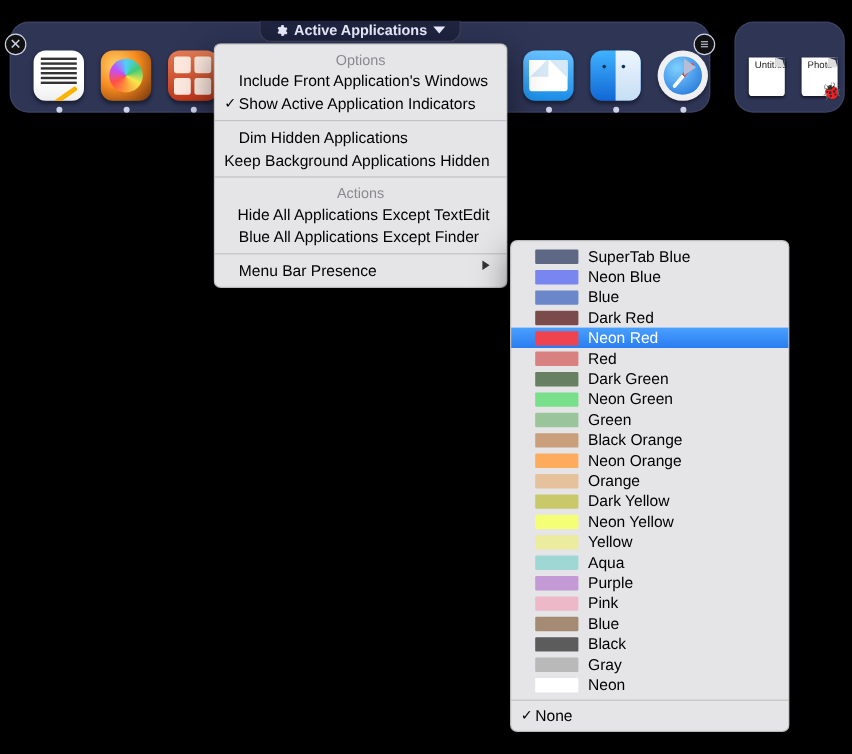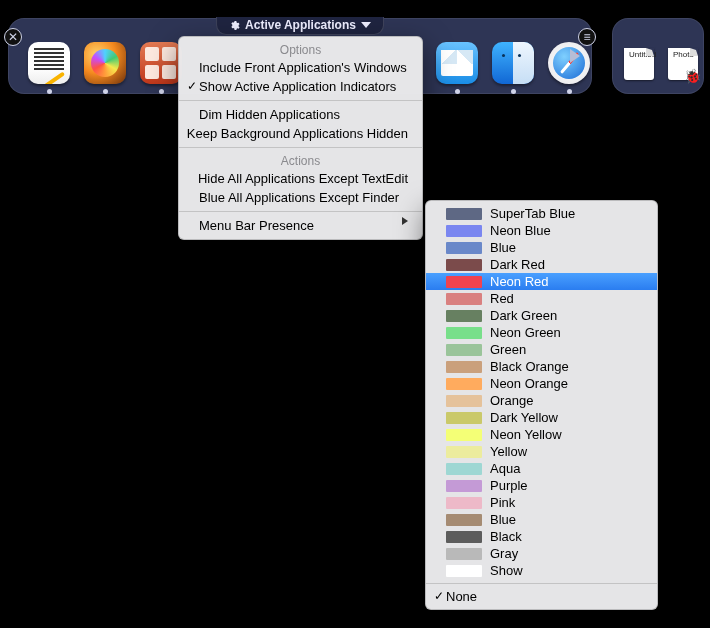--- a/index.html
+++ b/index.html
@@ -441,20 +441,20 @@
       <span>Black</span>
     </div>
     <div class="ci">
       <span class="ck"></span>
       <span class="sw" style="background:#b9b9b9"></span>
       <span>Gray</span>
     </div>
     <div class="ci">
       <span class="ck"></span>
       <span class="sw" style="background:#ffffff"></span>
-      <span>Show</span>
+      <span>Neon</span>
     </div>
     <div class="sep"></div>
     <div class="ci">
       <span class="ck">✓</span>
       <span>None</span>
     </div>
   </div>
 
 </body></html>

